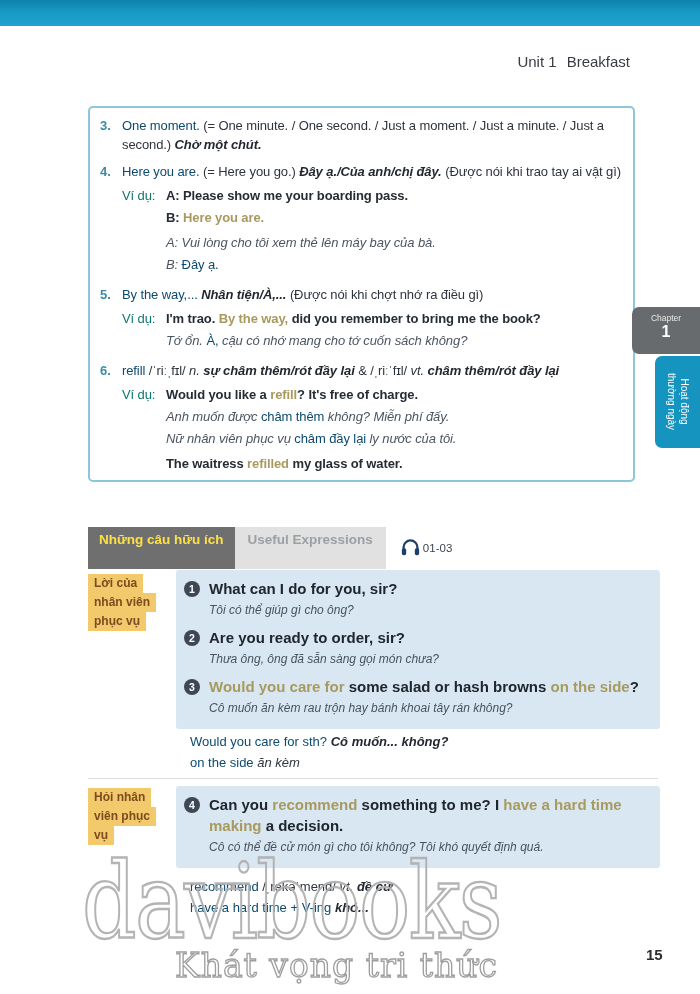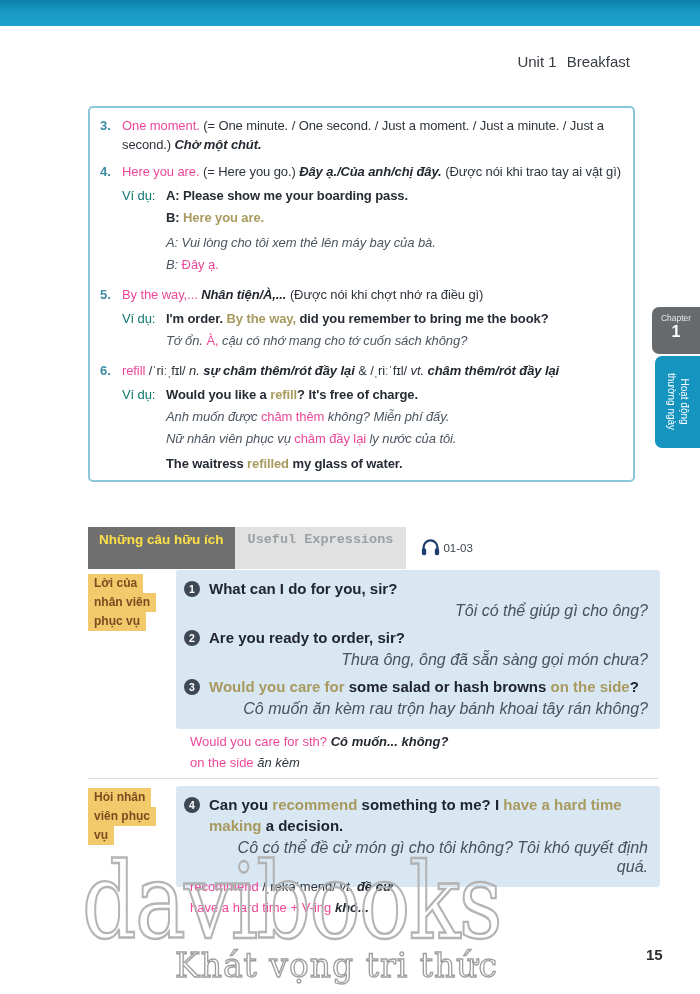--- a/index.html
+++ b/index.html
@@ -18,67 +18,67 @@
   .pb-item{display:flex;margin-top:8px;}
   .pb-item.first{margin-top:0;}
   .pb-num{flex:0 0 22px;color:#3b8ca4;font-weight:bold;}
   .pb-body{flex:1;}
   .vidu{display:flex;margin-top:5px;}
   .vidu-label{flex:0 0 44px;color:#0f766e;}
   .vidu-body{flex:1;}
   .ex-row{margin-bottom:3px;line-height:19px;}
   .ex-row.gap{margin-top:6px;}
   
-  .gold{color:#ec4899;}
+  .gold{color:#0c4a6e;}
   .goldq{color:#a89a5e;font-weight:bold;}
   .en{color:#2e343c;}
   .en-b{color:#262c34;font-weight:bold;}
   .iten{color:#2e343c;font-style:italic;}
   .vbold{color:#232830;font-weight:bold;font-style:italic;}
   .vit{color:#4b5560;font-style:italic;}
   .vit2{color:#48525e;font-style:italic;}
   .vit-dk{color:#2f353d;font-style:italic;}
   .q{color:#20262e;font-weight:bold;}
   
   .section-header{position:absolute;left:88px;top:527px;display:flex;align-items:stretch;}
   .tag-vn{background:#6f6f6f;color:#fde047;font-weight:bold;font-size:13.5px;
           padding:5px 11px 22px 11px;text-align:right;}
   .tag-en{background:#e1e1e1;color:#9aa0a4;font-weight:bold;font-size:13.5px;
-          padding:5px 13px 5px 13px;font-family:Liberation Mono, monospace;}
+          padding:5px 13px 5px 13px;}
   .audio{display:flex;align-items:center;margin-left:14px;text-align:right;}
   .audio .track{font-size:11.5px;color:#40464e;margin-left:2px;}
   
   .sticky{position:absolute;left:88px;}
   .sticky .hl{display:inline-block;background:#f2ca6c;color:#7c4b20;font-weight:bold;
               font-size:12px;line-height:14px;padding:2px 6px 3px 6px;}
   .sticky .hl-row{line-height:0;}
   
   .bluebox{position:absolute;left:176px;width:484px;background:#d9e7f3;border-radius:3px;
            box-sizing:border-box;padding:8px 12px 4px 6px;}
   .expr{display:flex;margin-bottom:7px;}
   .bullet{flex:0 0 16px;height:16px;border-radius:50%;background:#3e4855;color:#ffffff;
           font-size:10.5px;font-weight:bold;display:flex;align-items:center;justify-content:center;
           margin:3px 9px 0 2px;}
   .expr-body{flex:1;}
   .expr-en{font-size:15px;line-height:21px;}
-  .expr-vi{font-size:16px;line-height:19px;margin-top:2px;text-align:right;}
+  .expr-vi{font-size:12px;line-height:19px;margin-top:2px;}
   
   .notes{position:absolute;left:190px;font-size:13px;line-height:21px;}
   
   .divider{position:absolute;left:88px;top:778px;width:570px;height:1px;background:#dcdcdc;}
   
   .wm-title{position:absolute;left:82px;top:850px;font-family:"DejaVu Serif","Liberation Serif",serif;
             font-size:104px;line-height:1;color:transparent;-webkit-text-stroke:2.4px #b0b0b0;
             transform:scaleX(0.82);transform-origin:left top;letter-spacing:-2px;opacity:0.95;}
   .wm-tagline{position:absolute;left:175px;top:946px;font-family:"DejaVu Serif","Liberation Serif",serif;
             font-size:33px;color:transparent;-webkit-text-stroke:1.3px #9e9e9e;letter-spacing:1px;}
   
   .page-num{position:absolute;left:646px;top:946px;font-size:15px;font-weight:bold;color:#2d2d2d;}
   
-  .tab-gray{position:absolute;right:0;top:307px;width:48px;height:47px;background:#686b6e;
+  .tab-gray{position:absolute;right:0;top:307px;width:68px;height:47px;background:#686b6e;
             border-radius:7px 0 0 7px;color:#ffffff;text-align:center;box-sizing:border-box;padding-top:6px;}
   .tab-gray .chap{font-size:8.5px;color:#e8e8e8;}
   .tab-gray .chapnum{font-size:16px;font-weight:bold;line-height:18px;}
   .tab-teal{position:absolute;right:0;top:356px;width:45px;height:92px;background:#1694c0;
             border-radius:7px 0 0 7px;overflow:visible;}
   .tab-teal-inner{position:absolute;left:-23px;top:23px;width:92px;height:45px;
             transform:rotate(90deg);color:#ffffff;font-size:10px;line-height:13px;
             text-align:center;display:flex;flex-direction:column;justify-content:center;}
 </style>
 </head>
@@ -117,21 +117,21 @@
       </div>
     </div>
 
     <div class="pb-item">
       <span class="pb-num">5.</span>
       <div class="pb-body">
         <div class="pb-text"><span class="gold">By the way,... </span><span class="vbold">Nhân tiện/À,... </span><span class="en">(Được nói khi chợt nhớ ra điều gì)</span></div>
         <div class="vidu">
           <span class="vidu-label">Ví dụ:</span>
           <div class="vidu-body">
-            <div class="ex-row"><span class="en-b">I'm order. </span><span class="goldq">By the way,</span><span class="en-b"> did you remember to bring me the book?</span></div>
+            <div class="ex-row"><span class="en-b">I'm trao. </span><span class="goldq">By the way,</span><span class="en-b"> did you remember to bring me the book?</span></div>
             <div class="ex-row"><span class="vit">Tớ ổn. </span><span class="gold">À,</span><span class="vit"> cậu có nhớ mang cho tớ cuốn sách không?</span></div>
           </div>
         </div>
       </div>
     </div>
 
     <div class="pb-item">
       <span class="pb-num">6.</span>
       <div class="pb-body">
         <div class="pb-text"><span class="gold">refill </span><span class="en">/ˈriːˌfɪl/ </span><span class="iten">n. </span><span class="vbold">sự châm thêm/rót đầy lại </span><span class="en">&amp; </span><span class="en">/ˌriːˈfɪl/ </span><span class="iten">vt. </span><span class="vbold">châm thêm/rót đầy lại</span></div>

